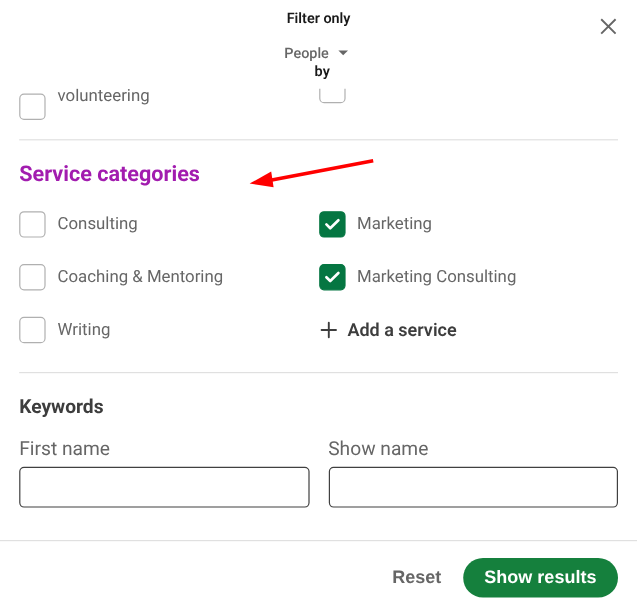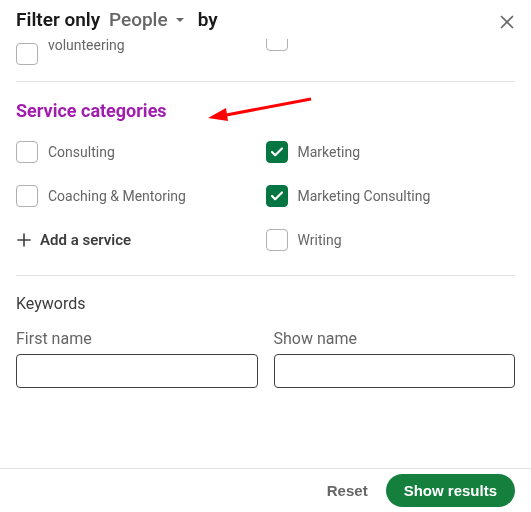--- a/index.html
+++ b/index.html
@@ -9,22 +9,23 @@
       height: 512px;
       background: #fff;
       color: #191919;
       position: relative;
       overflow: hidden;
     }
     .header {
       display: flex;
       align-items: center;
       padding: 8px 16px;
-      font-size: 19px;
+      font-size: 12px;
       font-weight: 600;
+      flex-direction: column;
     }
     .header .filter-label { color: #191919; }
     .header .dropdown {
       display: inline-flex;
       align-items: center;
       color: #666;
       font-weight: 500;
       margin: 0 4px;
       cursor: pointer;
     }
@@ -102,21 +103,21 @@
       display:flex;
       align-items:center;
       font-weight:600;
       color:#3d3d3d;
       font-size:15px;
       cursor:pointer;
     }
     .add-service .plus { margin-right:8px; display:flex; }
     .subsection-title {
       font-size: 16px;
-      font-weight: 400;
+      font-weight: 700;
       color: #3d3d3d;
       margin-top: 8px;
       margin-bottom: 16px;
     }
     .input-row { display:flex; gap:16px; }
     .input-col { flex:1; }
     .field-label {
       font-size: 16px;
       color: #666;
       margin-bottom: 6px;
@@ -136,21 +137,21 @@
       margin-top:18px;
       height:10px;
       overflow:hidden;
     }
     .cutoff-row .field-label { flex:1; }
     .footer {
       position:absolute;
       bottom:0;
       left:0;
       right:0;
-      height:44px;
+      height:62px;
       border-top:1px solid #e0e0e0;
       display:flex;
       align-items:center;
       justify-content:flex-end;
       padding: 0 16px;
       background:#fff;
     }
     .reset-btn {
       background:none;
       border:none;
@@ -233,33 +234,33 @@
     </div>
     <div class="option">
       <div class="checkbox checked">
         <svg width="14" height="14" viewBox="0 0 14 14">
             <path d="M2 7l3.2 3.2L12 3.5" stroke="#fff" stroke-width="2.2" fill="none" stroke-linecap="round" stroke-linejoin="round"></path>
           </svg>
       </div>
       <span class="opt-label">Marketing Consulting</span>
     </div>
     <div class="option">
+      <div class="checkbox"></div>
+      <span class="opt-label">Writing</span>
+    </div>
+    <div class="option">
       <div class="add-service">
         <span class="plus">
           <svg width="16" height="16" viewBox="0 0 16 16">
               <path d="M8 2v12M2 8h12" stroke="#3d3d3d" stroke-width="1.6" stroke-linecap="round"></path>
             </svg>
         </span>
         <span>Add a service</span>
       </div>
     </div>
-    <div class="option">
-      <div class="checkbox"></div>
-      <span class="opt-label">Writing</span>
-    </div>
   </div>
 
   <hr class="divider" style="margin-top:2px">
 
   <div class="subsection-title">Keywords</div>
 
   <div class="input-row">
     <div class="input-col">
       <label class="field-label">First name</label>
       <input class="text-input" type="text" value="" style="">

